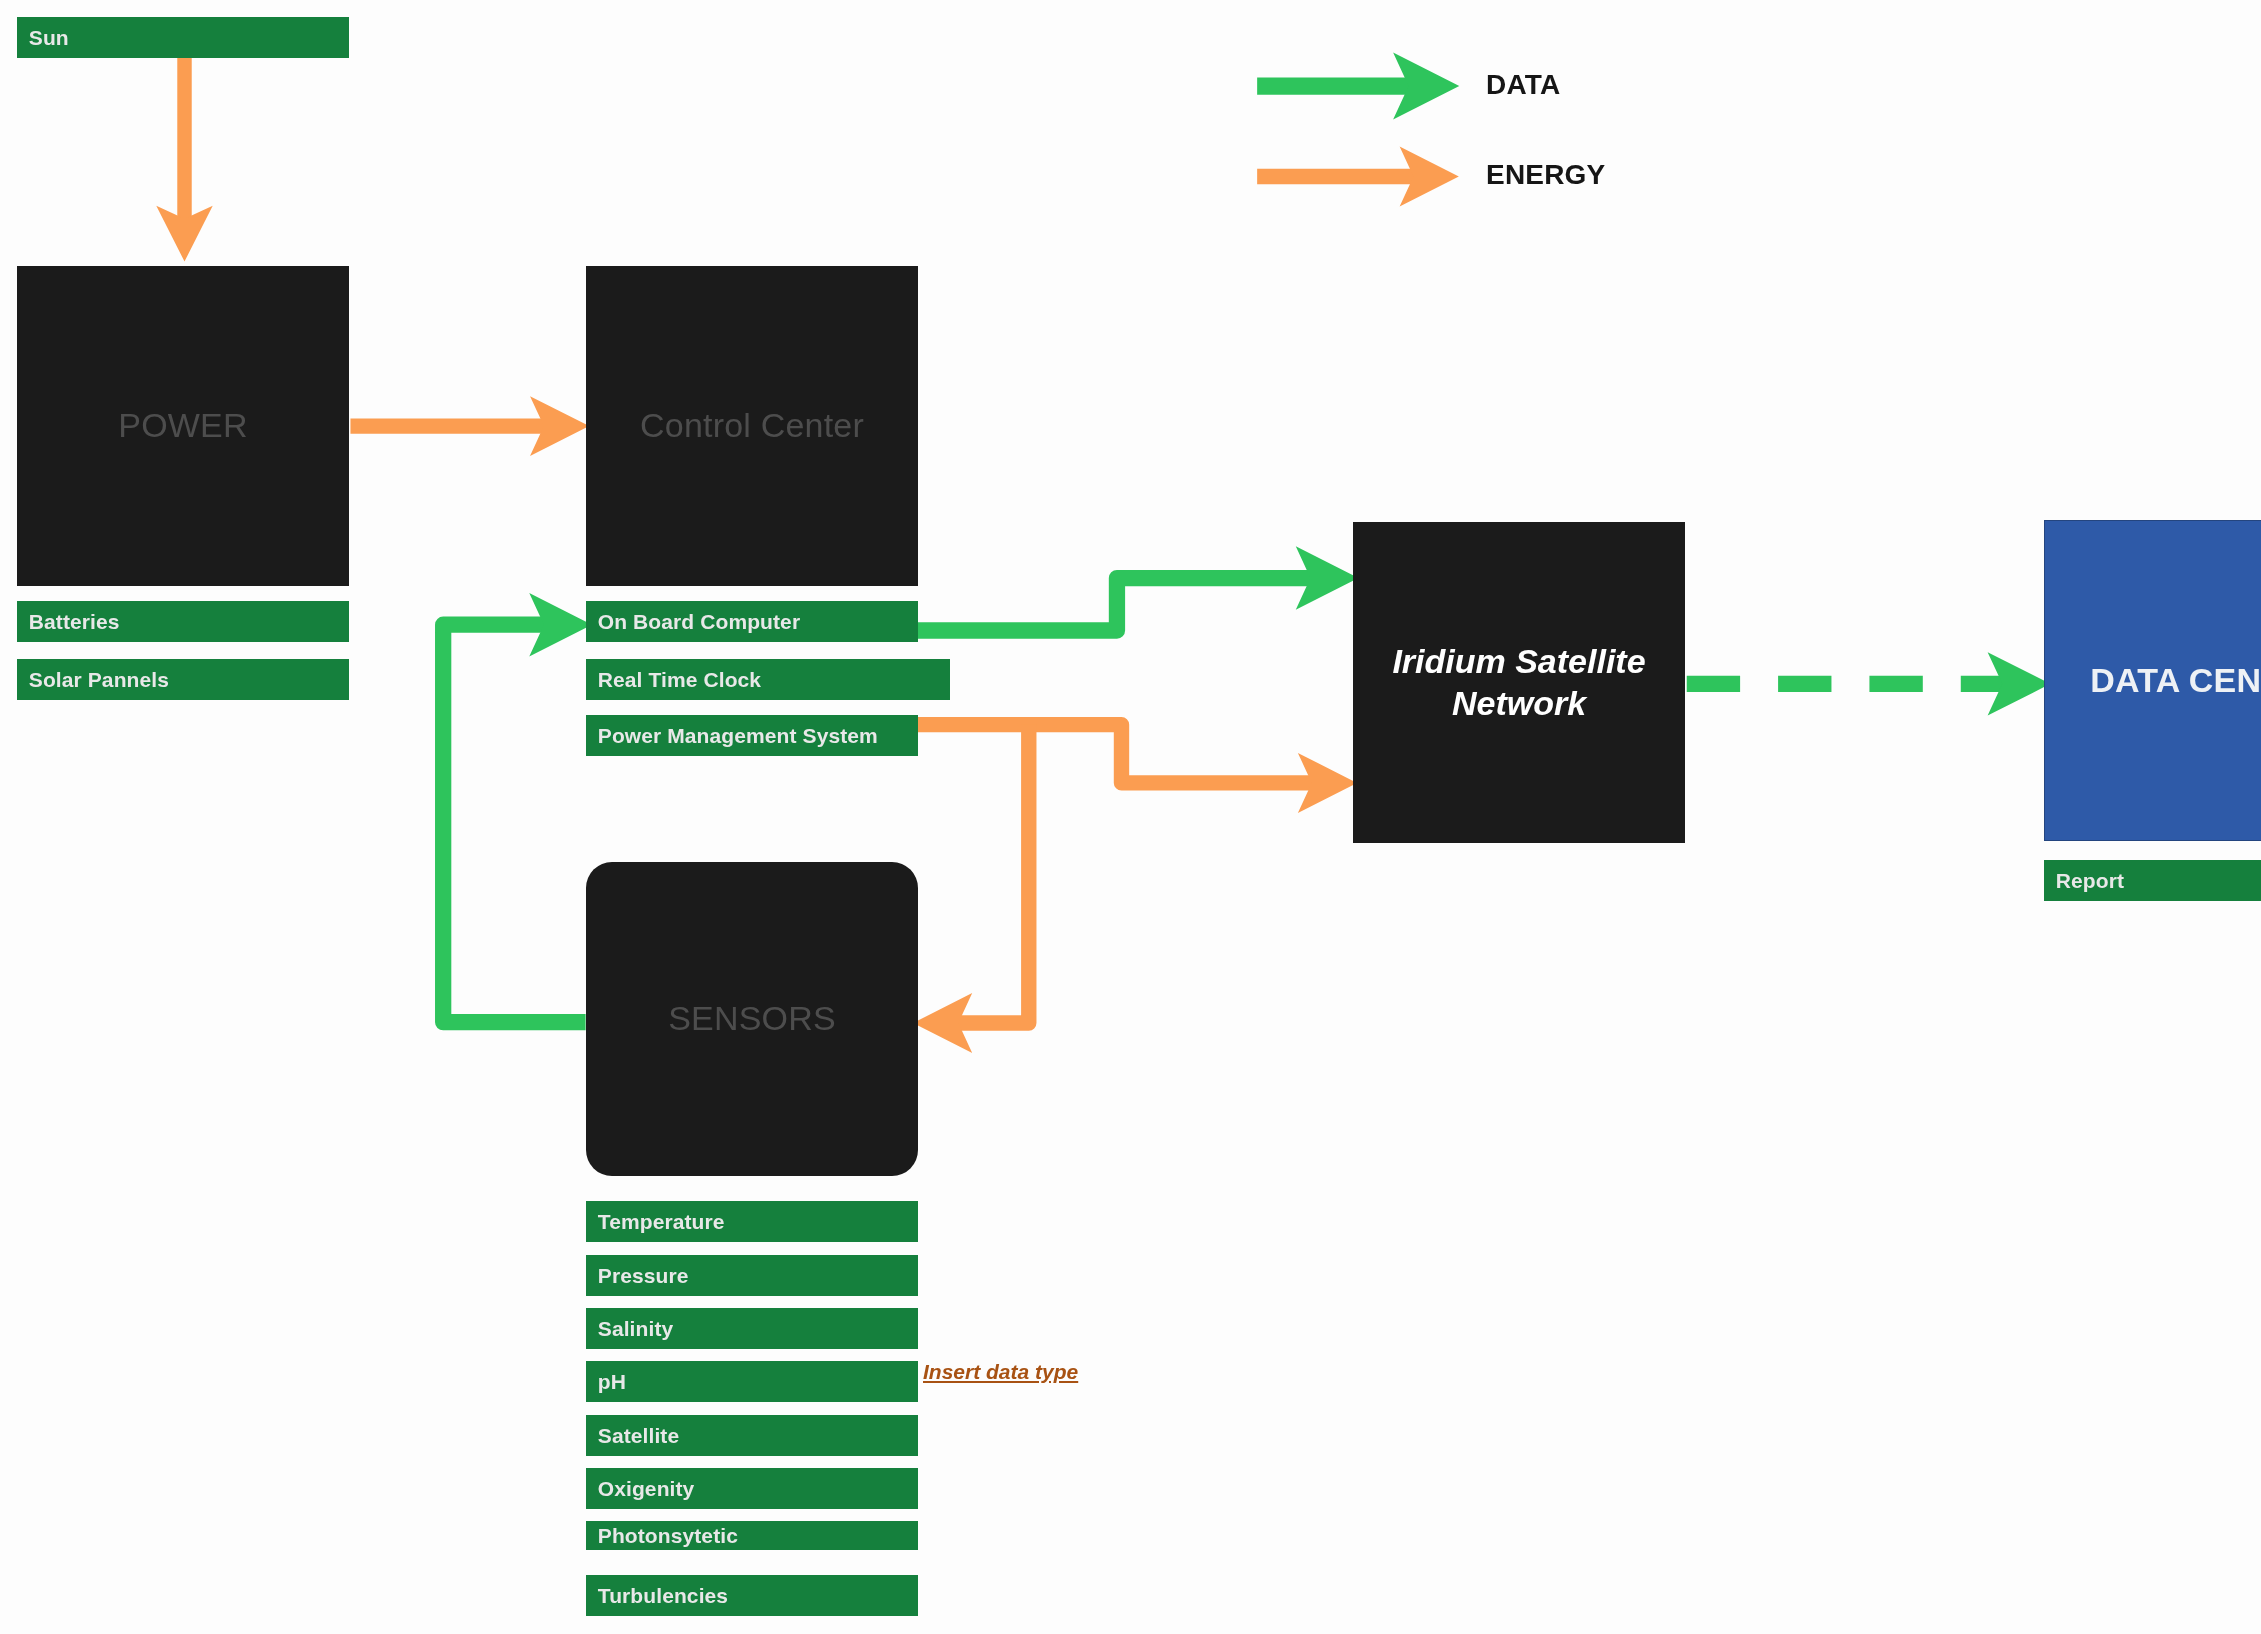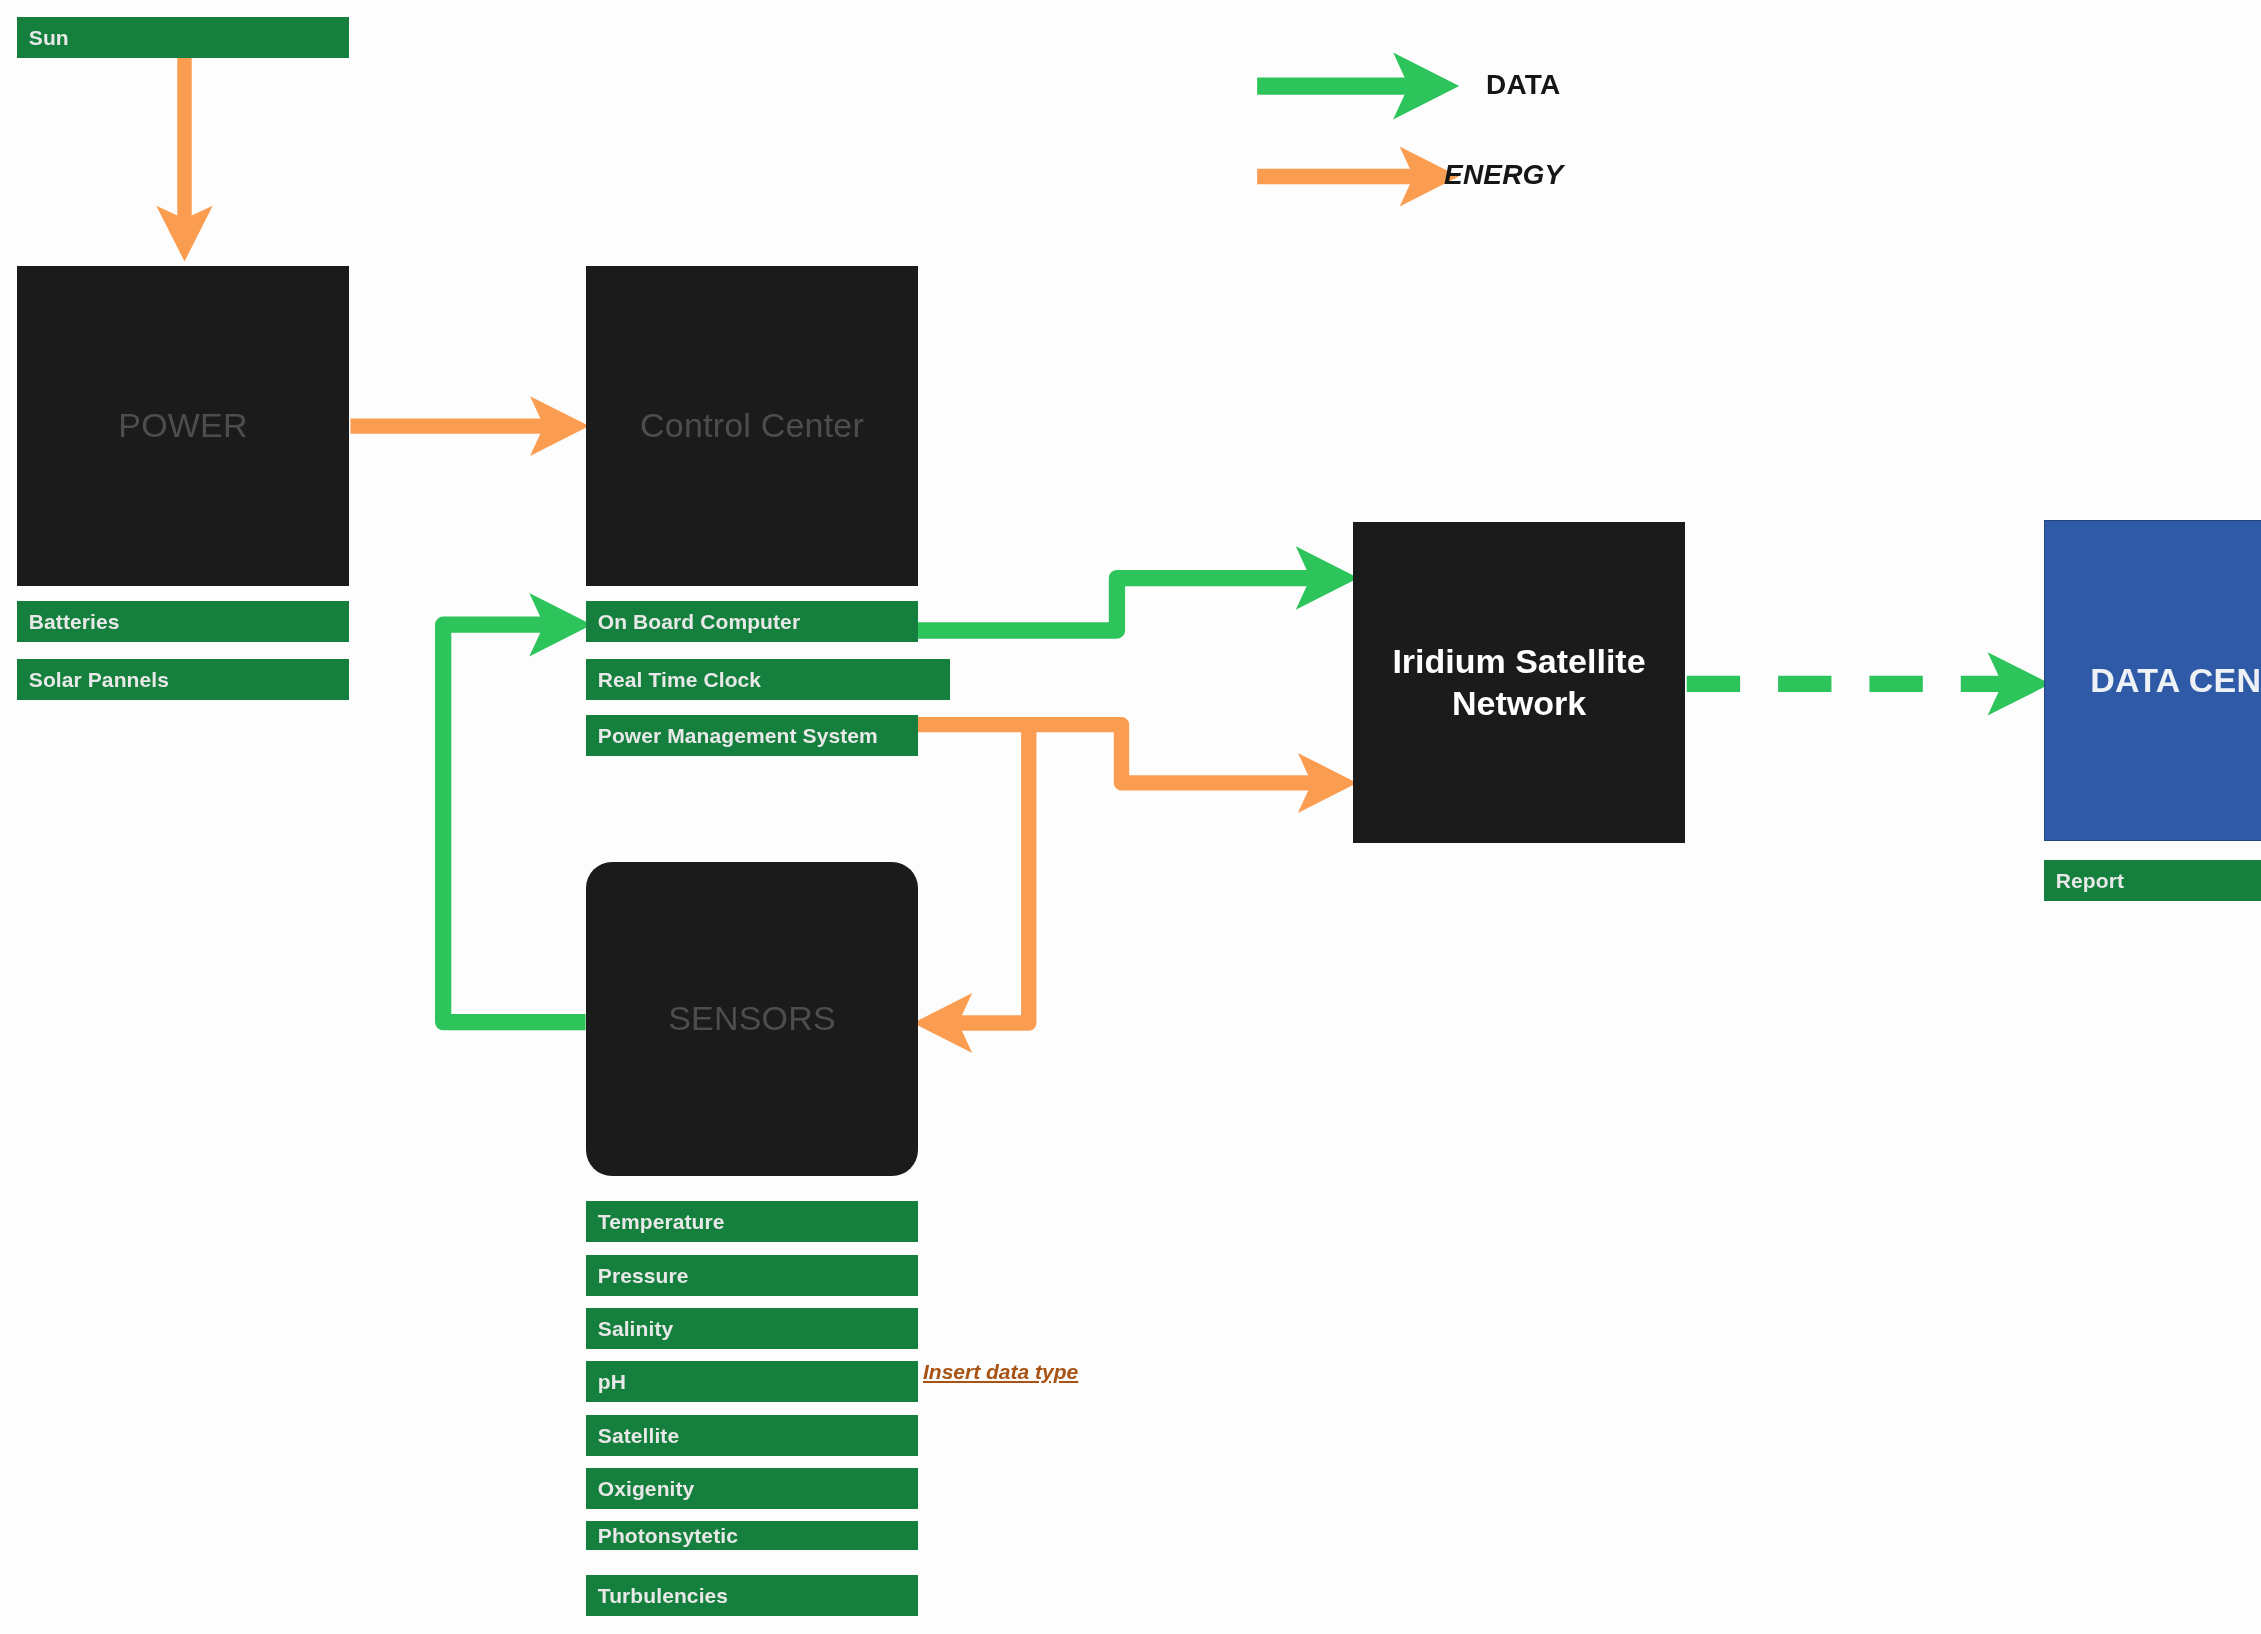--- a/index.html
+++ b/index.html
@@ -32,20 +32,21 @@
     font-size: 34px;
     font-weight: 400;
     line-height: 1.22;
     letter-spacing: 0.2px;
   }
   .big-box .bright-title {
     color: #ffffff;
     font-size: 34px;
     font-weight: 700;
     line-height: 1.22;
+    font-style: italic;
   }
   .blue-box {
     position: absolute;
     background: #2e5aa8;
     border: 1.4px solid #24457f;
     display: flex;
     align-items: center;
     justify-content: center;
     box-sizing: border-box;
   }
@@ -130,21 +131,21 @@
     <path d="M 2030 1394 L 2470 1394 L 2470 1278 L 2950 1278" fill="none" stroke="#2ec45c" stroke-width="36" stroke-linejoin="round" stroke-linecap="butt" marker-end="url(#ah-green)"></path>
 
     <path d="M 2006 1602 L 2480 1602 L 2480 1731 L 2950 1731" fill="none" stroke="#fb9d51" stroke-width="34" stroke-linejoin="round" stroke-linecap="butt" marker-end="url(#ah-orange)"></path>
 
     <path d="M 2275 1602 L 2275 2262 L 2070 2262" fill="none" stroke="#fb9d51" stroke-width="34" stroke-linejoin="round" stroke-linecap="butt" marker-end="url(#ah-orange)"></path>
 
     <line x1="3730" y1="1512" x2="4480" y2="1512" stroke="#2ec45c" stroke-width="36" stroke-dasharray="118 84" marker-end="url(#ah-green)"></line>
   </svg>
 
   <div class="legend-label" style="left:1486px; top:69px;">DATA</div>
-  <div class="legend-label" style="left:1444px; top:159px;font-style:italic;">ENERGY</div>
+  <div class="legend-label" style="left:1486px; top:159px;">ENERGY</div>
 
   <div class="strip" style="left:17px; top:17px; width:332px; height:41px;">
     <span>Sun</span>
   </div>
 
   <div class="big-box" style="left:17px; top:266px; width:332px; height:320px;">
     <span class="ghost-title">POWER</span>
   </div>
   <div class="strip" style="left:17px; top:601px; width:332px; height:41px;">
     <span>Batteries</span>

